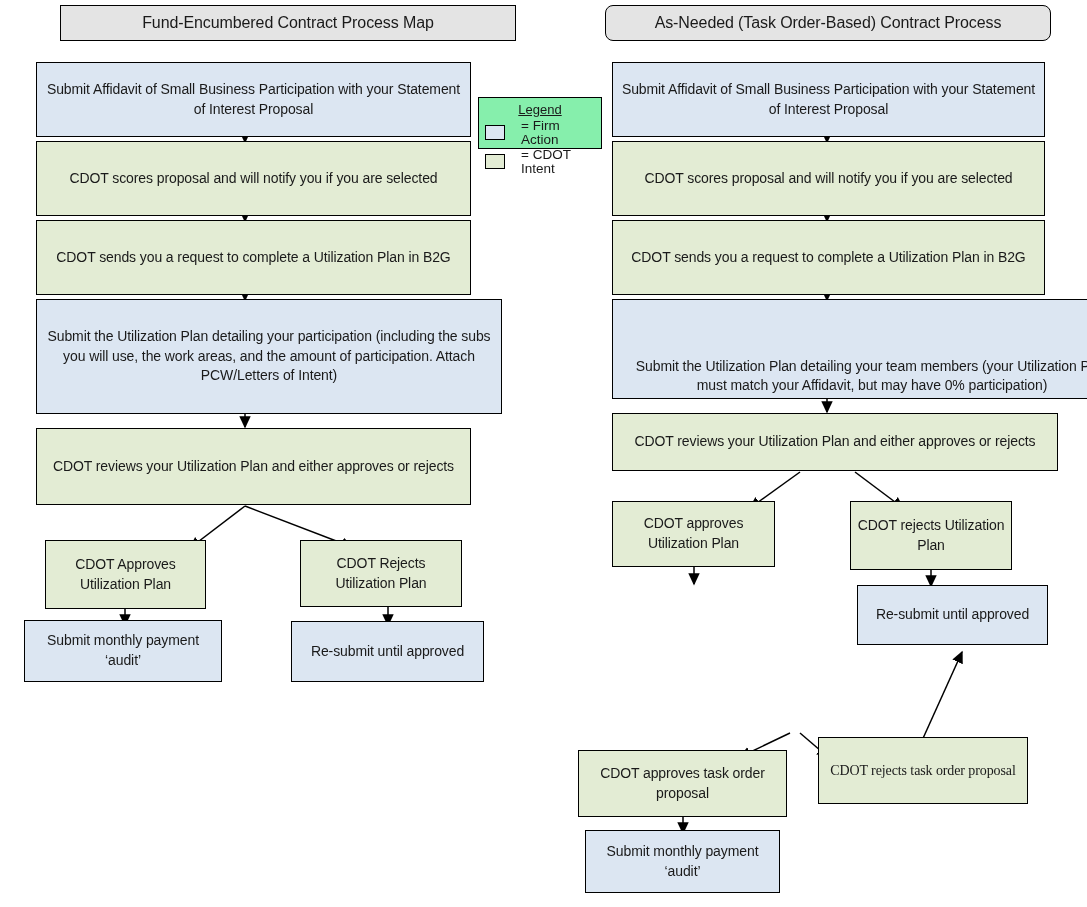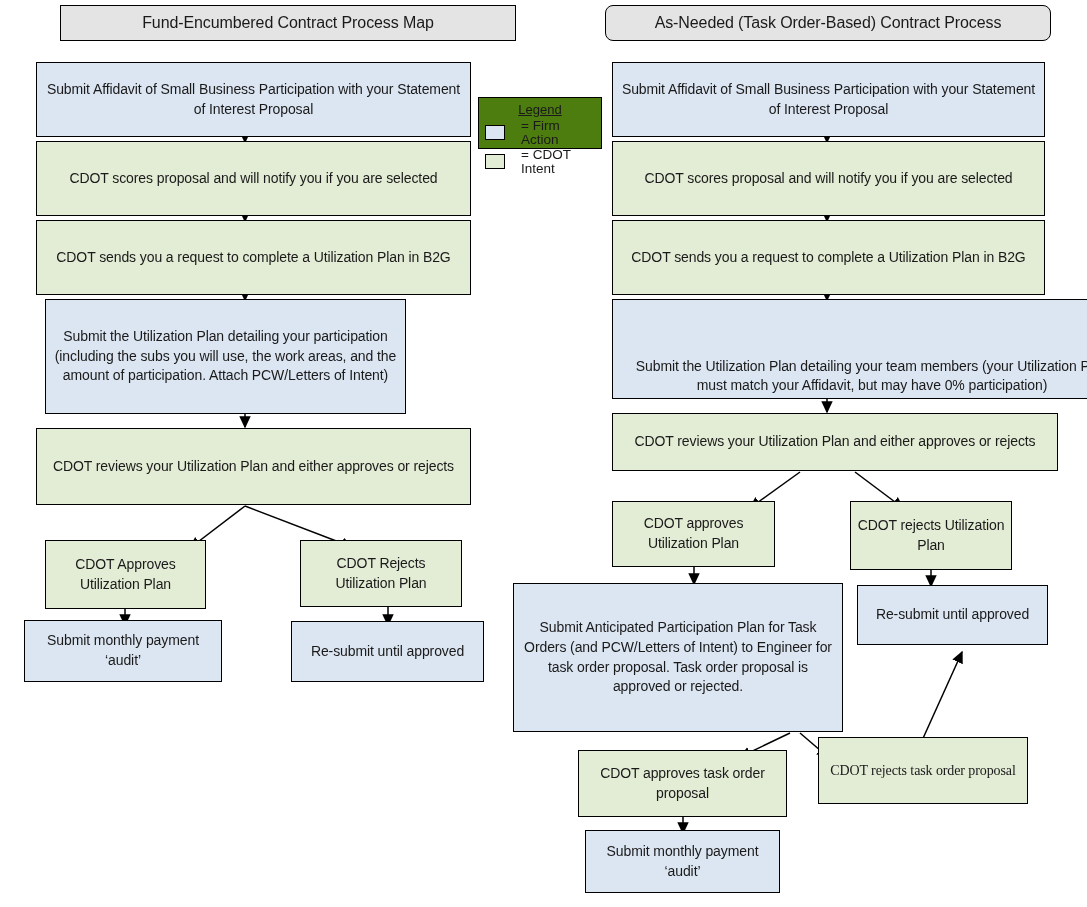--- a/index.html
+++ b/index.html
@@ -34,21 +34,21 @@
   .firm  { background: #dce6f2; }
   .cdot  { background: #e3ecd4; }
   .title-box {
     background: #e4e4e4;
     border: 1.4px solid #000000;
     font-size: 16px;
   }
   .legend-box {
     position: absolute;
     box-sizing: border-box;
-    background: #4d7c0f;
+    background: #86efac;
     border: 1.4px solid #000000;
     font-size: 13px;
     padding: 4px 6px 5px 6px;
   }
   .legend-title {
     text-align: center;
     text-decoration: underline;
     font-size: 13px;
     margin-bottom: 2px;
   }
@@ -124,21 +124,21 @@
   </div>
 
   <div class="node cdot" style="left:36px; top:141px; width:435px; height:75px;">
     <span>CDOT scores proposal and will notify you if you are selected</span>
   </div>
 
   <div class="node cdot" style="left:36px; top:220px; width:435px; height:75px;">
     <span>CDOT sends you a request to complete a Utilization Plan in B2G</span>
   </div>
 
-  <div class="node firm" style="left:45px; top:299px; width:361px; height:115px;text-align:center;">
+  <div class="node firm" style="left:36px; top:299px; width:466px; height:115px;text-align:center;">
     <span>Submit the Utilization Plan detailing your participation (including the subs you will use, the work areas, and the amount of participation.  Attach PCW/Letters of Intent)</span>
   </div>
 
   <div class="node cdot" style="left:36px; top:428px; width:435px; height:77px;">
     <span>CDOT reviews your Utilization Plan and either approves or rejects</span>
   </div>
 
   <div class="node cdot" style="left:45px; top:540px; width:161px; height:69px;">
     <span>CDOT Approves Utilization Plan</span>
   </div>
@@ -192,23 +192,20 @@
   </div>
 
   <div class="node cdot" style="left:612px; top:501px; width:163px; height:66px;">
     <span>CDOT approves Utilization Plan</span>
   </div>
 
   <div class="node cdot" style="left:850px; top:501px; width:162px; height:69px;">
     <span>CDOT rejects Utilization Plan</span>
   </div>
 
-  <div class="node firm" style="left:513px; top:583px; width:330px; height:149px;">
-    <span>Submit Anticipated Participation Plan for Task Orders (and PCW/Letters of Intent) to Engineer for task order proposal. Task order proposal is approved or rejected.</span>
-  </div>
 
   <div class="node firm" style="left:857px; top:585px; width:191px; height:60px;">
     <span>Re-submit until approved</span>
   </div>
 
   <div class="node cdot" style="left:578px; top:750px; width:209px; height:67px;">
     <span>CDOT approves task order proposal</span>
   </div>
 
   <div class="node cdot" style="left:818px; top:737px; width:210px; height:67px;font-family:Liberation Serif, serif;">

